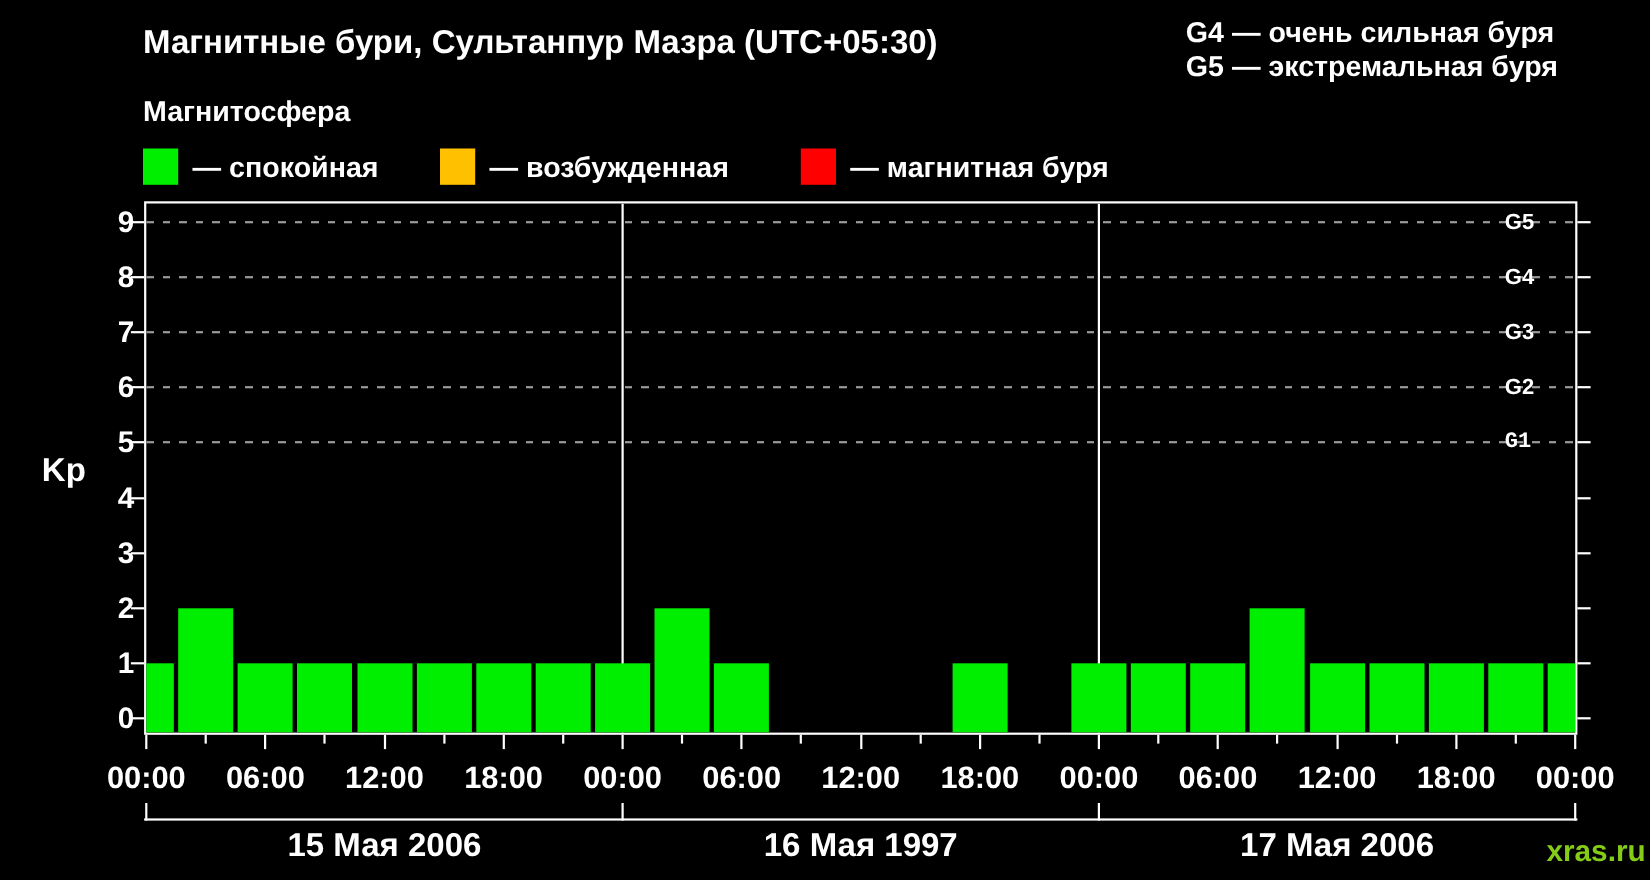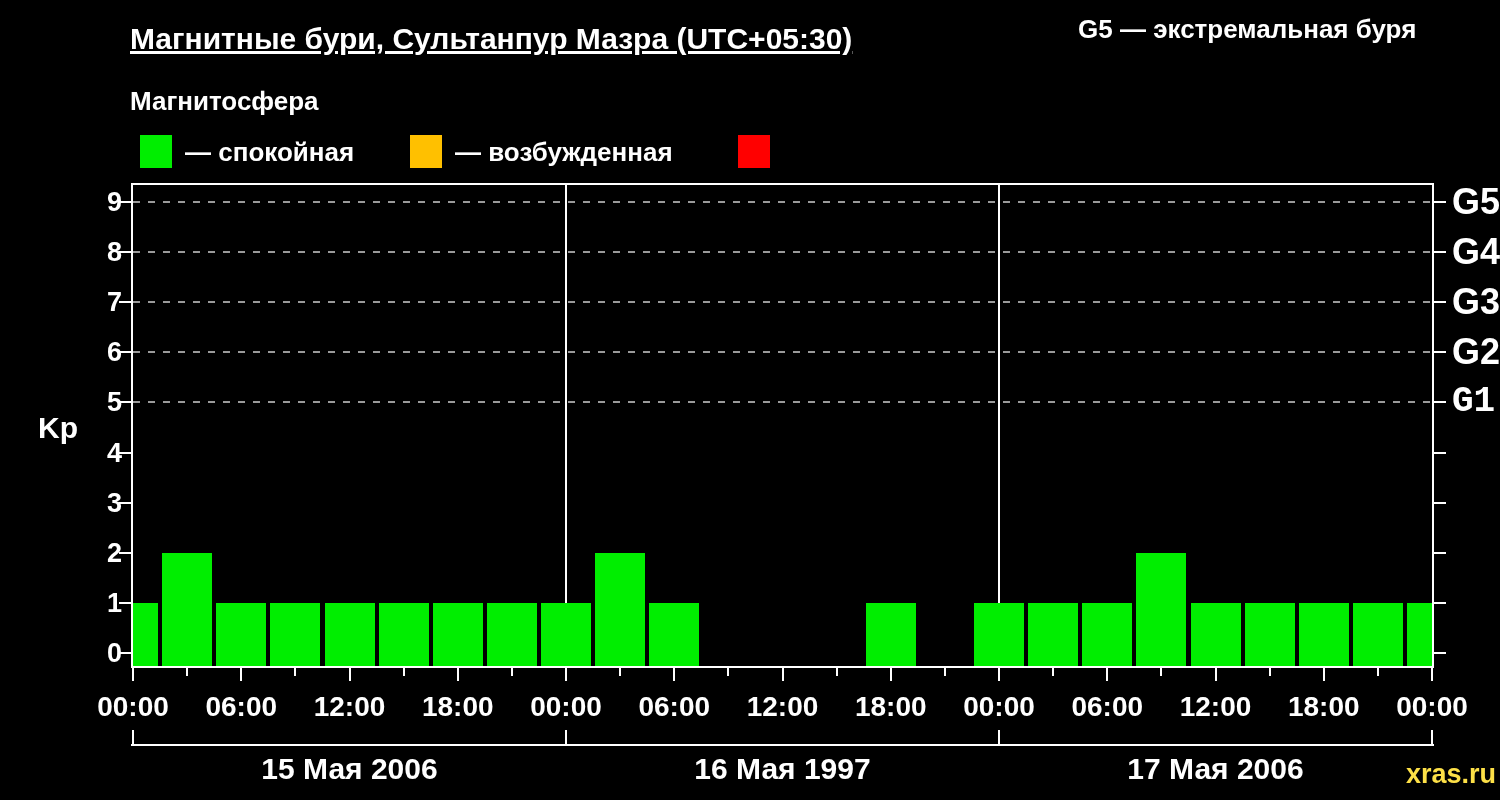--- a/index.html
+++ b/index.html
@@ -1,68 +1,70 @@
 <!DOCTYPE html>
 <html><head>
 <meta charset="utf-8">
 <style>
   html,body{margin:0;padding:0;background:#000;}
   .stage{
     position:relative;width:1500px;height:800px;background:#000;overflow:hidden;
     font-family:"Liberation Sans","DejaVu Sans",sans-serif;color:#fff;font-weight:bold;
   }
   .abs{position:absolute;}
-  .title{left:130px;top:22px;font-size:30px;white-space:nowrap;text-decoration:underline;}
+  .title{left:130px;top:22px;font-size:30px;white-space:nowrap;}
   .subtitle{left:130px;top:86px;font-size:26px;white-space:nowrap;}
-  .legend-item{position:absolute;top:135px;height:33px;margin-left:10px;}
+  .legend-item{position:absolute;top:135px;height:33px;}
   .legend-swatch{position:absolute;left:0;top:0;width:32px;height:33px;}
   .legend-label{position:absolute;left:45px;top:2px;font-size:26px;white-space:nowrap;}
   .g-legend{left:1078px;top:14px;font-size:26px;line-height:31px;white-space:nowrap;}
   .plot{
     left:131px;top:183px;width:1303px;height:485px;
     border:2px solid #fff;box-sizing:border-box;overflow:hidden;background:#000;
   }
   .gridline{position:absolute;left:0;width:1299px;height:2px;
     background:repeating-linear-gradient(90deg,#9a9a9a 0 7px,transparent 7px 15px);}
   .day-sep{position:absolute;top:0;width:2px;height:481px;background:#fff;}
   .kp-bar{position:absolute;}
   .ytick{position:absolute;width:12px;height:2px;background:#fff;}
   .ylabel{position:absolute;width:62px;left:60px;text-align:right;font-size:27px;line-height:32px;}
-  .glabel{position:absolute;left:1452px;font-size:36px;line-height:32px;}
+  .glabel{position:absolute;left:1368px;font-size:20px;line-height:32px;}
   .xtick{position:absolute;width:2px;background:#fff;top:668px;}
   .xlabel{position:absolute;top:691px;width:120px;text-align:center;font-size:28px;}
   .kp-axis-label{left:38px;top:411px;font-size:30px;}
   .bracket-line{position:absolute;top:744px;height:2px;background:#fff;}
   .bracket-cap{position:absolute;top:730px;height:16px;width:2px;background:#fff;}
   .date-label{position:absolute;top:752px;width:320px;text-align:center;font-size:30px;}
-  .watermark{left:1378px;top:759px;width:118px;text-align:right;font-size:27px;color:#fde047;font-weight:bold;}
+  .watermark{left:1378px;top:759px;width:118px;text-align:right;font-size:27px;color:#84cc16;font-weight:bold;}
 </style>
 </head>
 <body>
 
 <div class="stage">
 
   <div class="abs title">Магнитные бури, Сультанпур Мазра (UTC+05:30)</div>
   <div class="abs subtitle">Магнитосфера</div>
 
   <div id="legend-row">
       <div class="legend-item" style="left: 130px; width: 330px;">
         <div class="legend-swatch" style="background: rgb(0, 238, 0);"></div>
         <div class="legend-label">— спокойная</div>
       </div>
       <div class="legend-item" style="left: 400px; width: 330px;">
         <div class="legend-swatch" style="background: rgb(255, 192, 0);"></div>
         <div class="legend-label">— возбужденная</div>
       </div>
       <div class="legend-item" style="left: 728px; width: 330px;">
         <div class="legend-swatch" style="background: rgb(255, 0, 0);"></div>
+        <div class="legend-label">— магнитная буря</div>
       </div>
     </div>
 
   <div class="abs g-legend" id="g-legend">
+      <div>G4 — очень сильная буря</div>
       <div>G5 — экстремальная буря</div>
     </div>
 
   <div class="abs kp-axis-label">Kp</div>
 
   <div class="abs plot" id="plot">
       <div class="gridline" style="top: 216.444px;"></div>
       <div class="gridline" style="top: 166.333px;"></div>
       <div class="gridline" style="top: 116.222px;"></div>
       <div class="gridline" style="top: 66.1111px;"></div>

